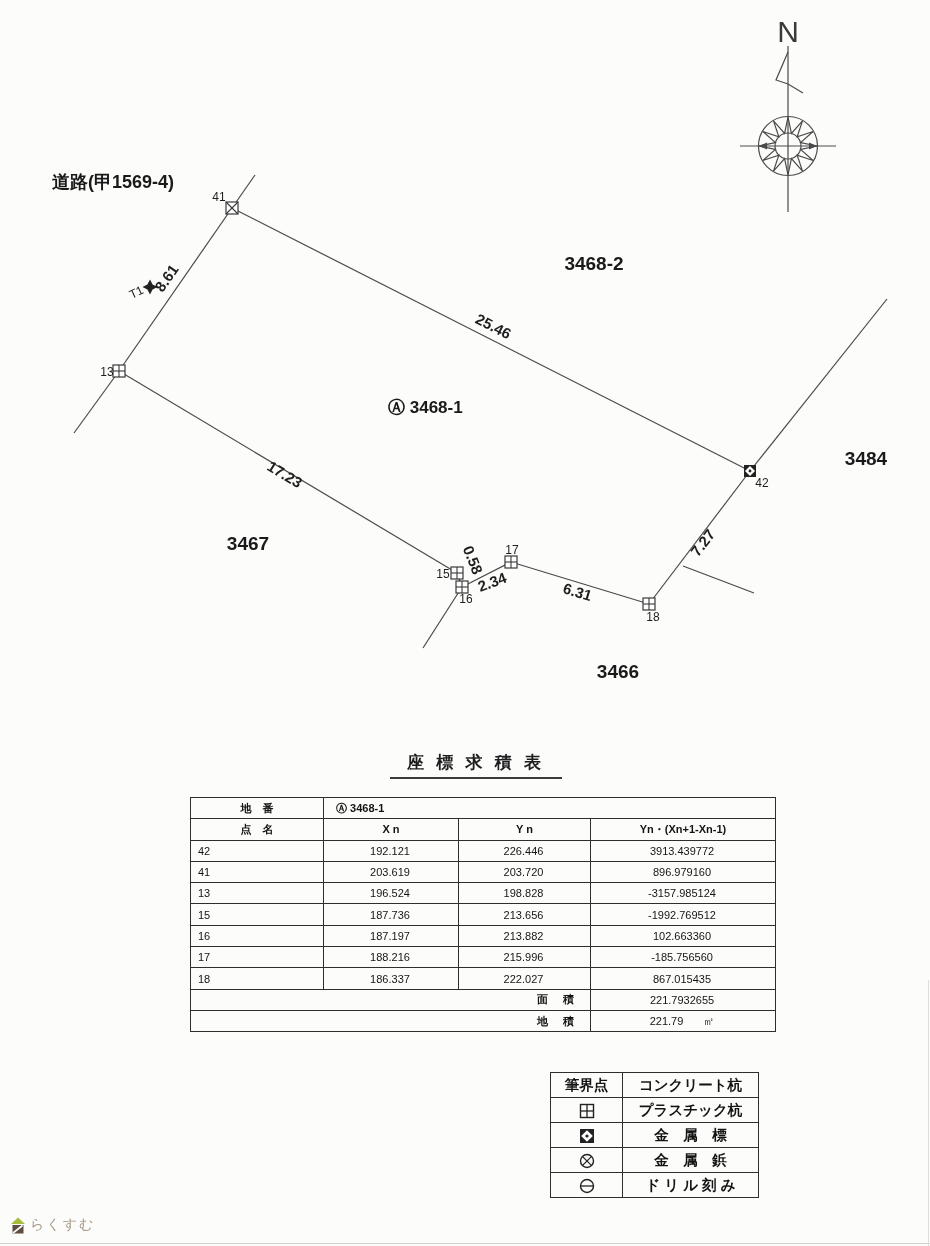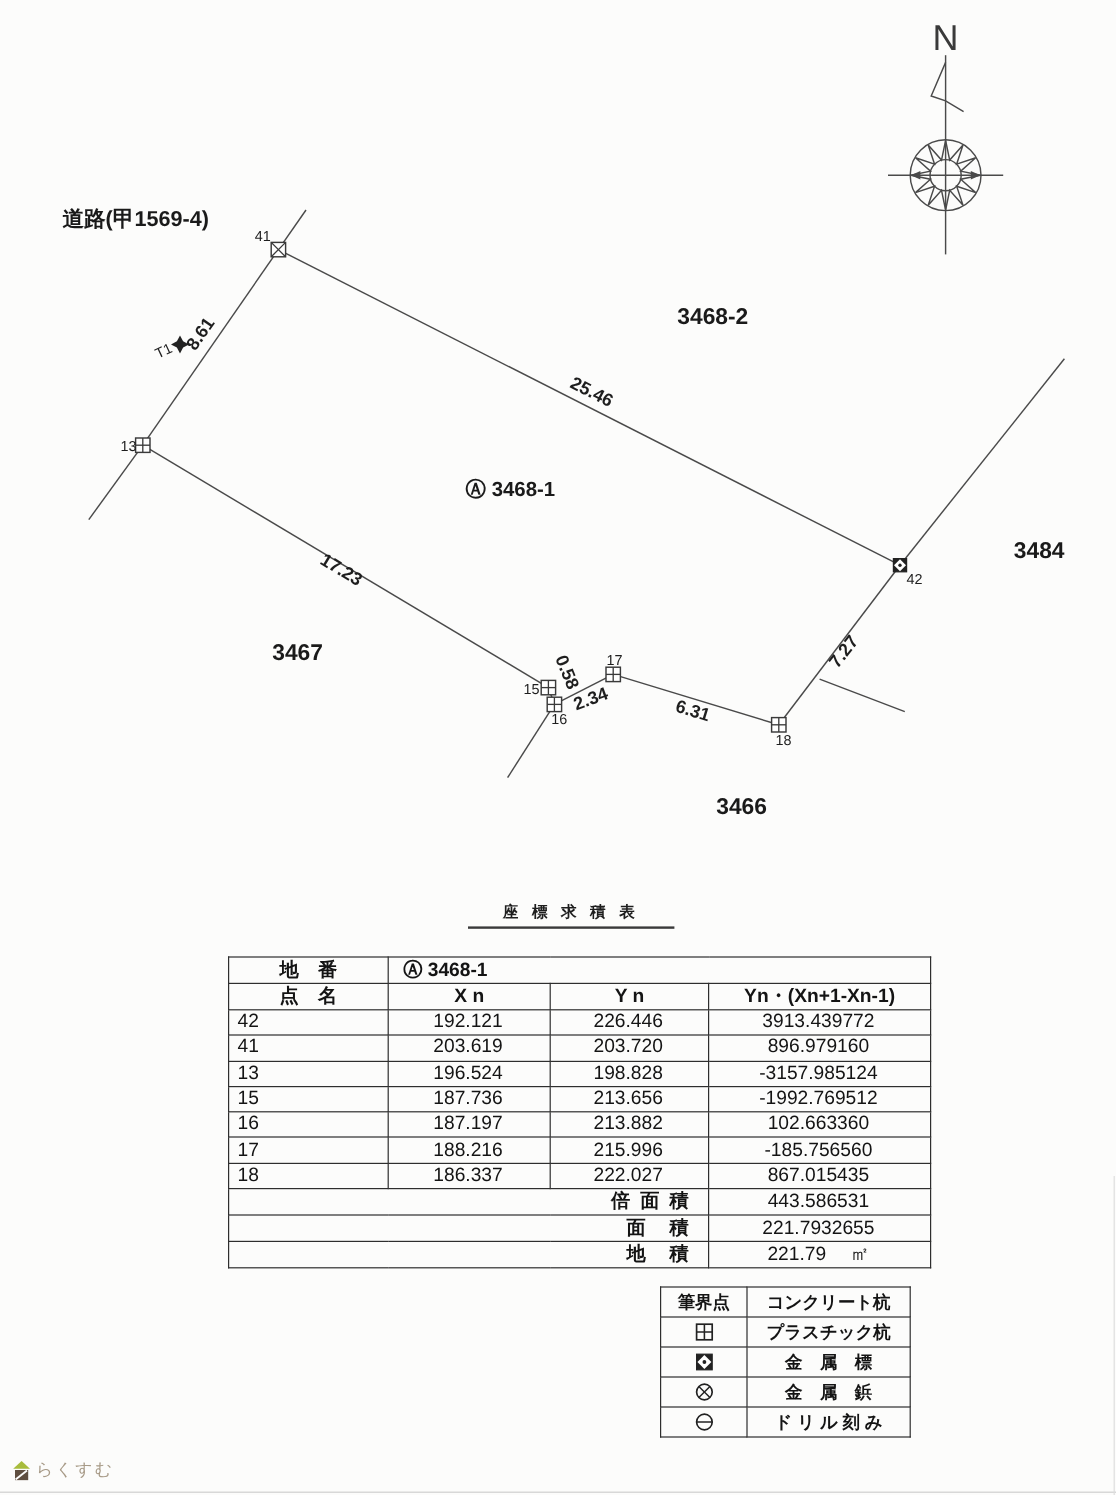--- a/index.html
+++ b/index.html
@@ -11,31 +11,31 @@
   }
   .sheet{position:absolute;inset:0;}
   svg text{font-family:"Liberation Sans","DejaVu Sans",sans-serif;}
 
   
   #map{position:absolute;left:0;top:0;}
 
   
   .table-title{
     position:absolute;left:390px;top:751px;width:172px;
-    text-align:center;font-size:13px;font-weight:bold;
+    text-align:center;font-size:17px;font-weight:bold;
     font-family:"Liberation Serif","DejaVu Serif",serif;
     letter-spacing:4px;padding-bottom:3px;
     border-bottom:2px solid #3a3a3a;
   }
 
   
   .coord-table{
     position:absolute;left:190px;top:797px;width:585px;
     border-collapse:collapse;table-layout:fixed;
-    font-size:16px;color:#141414;
+    font-size:11px;color:#141414;
   }
   .coord-table td{
     border:1.6px solid #2e2e2e;height:20.3px;
     padding:0 8px;white-space:nowrap;overflow:hidden;
   }
   .coord-table col.c1{width:133px;}
   .coord-table col.c2{width:135px;}
   .coord-table col.c3{width:132px;}
   .coord-table col.c4{width:185px;}
   .coord-table .hdr{font-weight:bold;text-align:center;}
@@ -217,24 +217,20 @@
       <td class="num">215.996</td>
       <td class="num">-185.756560</td>
     </tr>
     <tr>
       <td class="pid">18</td>
       <td class="num">186.337</td>
       <td class="num">222.027</td>
       <td class="num">867.015435</td>
     </tr>
     <tr>
-      <td class="sum-label" colspan="3">倍 面 積</td>
-      <td class="num">443.586531</td>
-    </tr>
-    <tr>
       <td class="sum-label" colspan="3">面　積</td>
       <td class="num">221.7932655</td>
     </tr>
     <tr>
       <td class="sum-label" colspan="3">地　積</td>
       <td class="num">
         <span>221.79</span><span class="unit">㎡</span>
       </td>
     </tr>
   </tbody>

